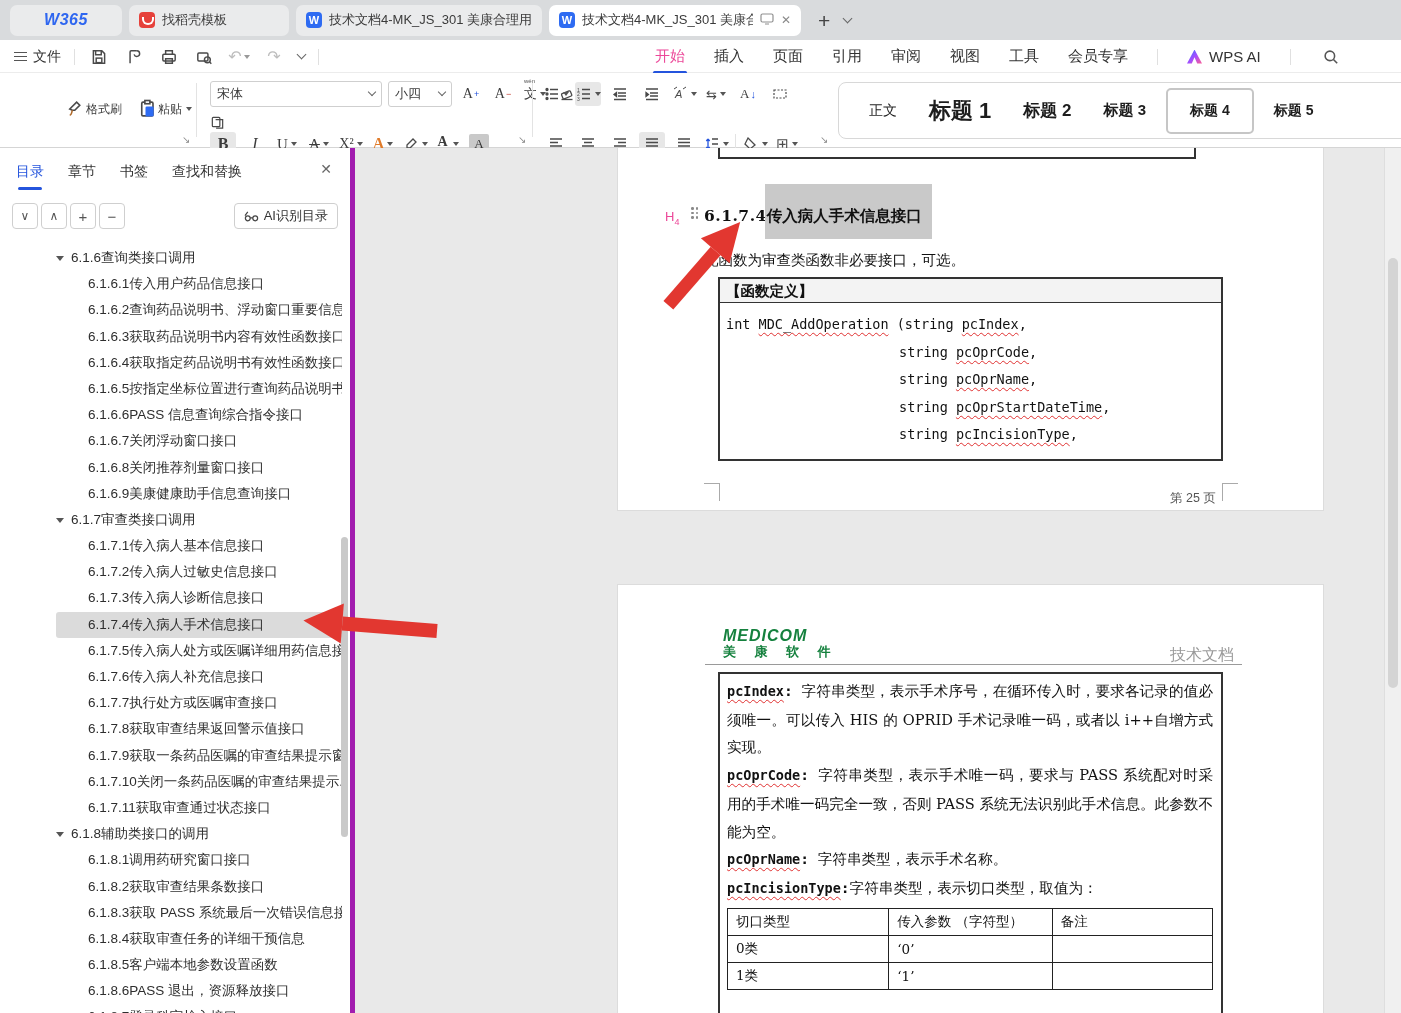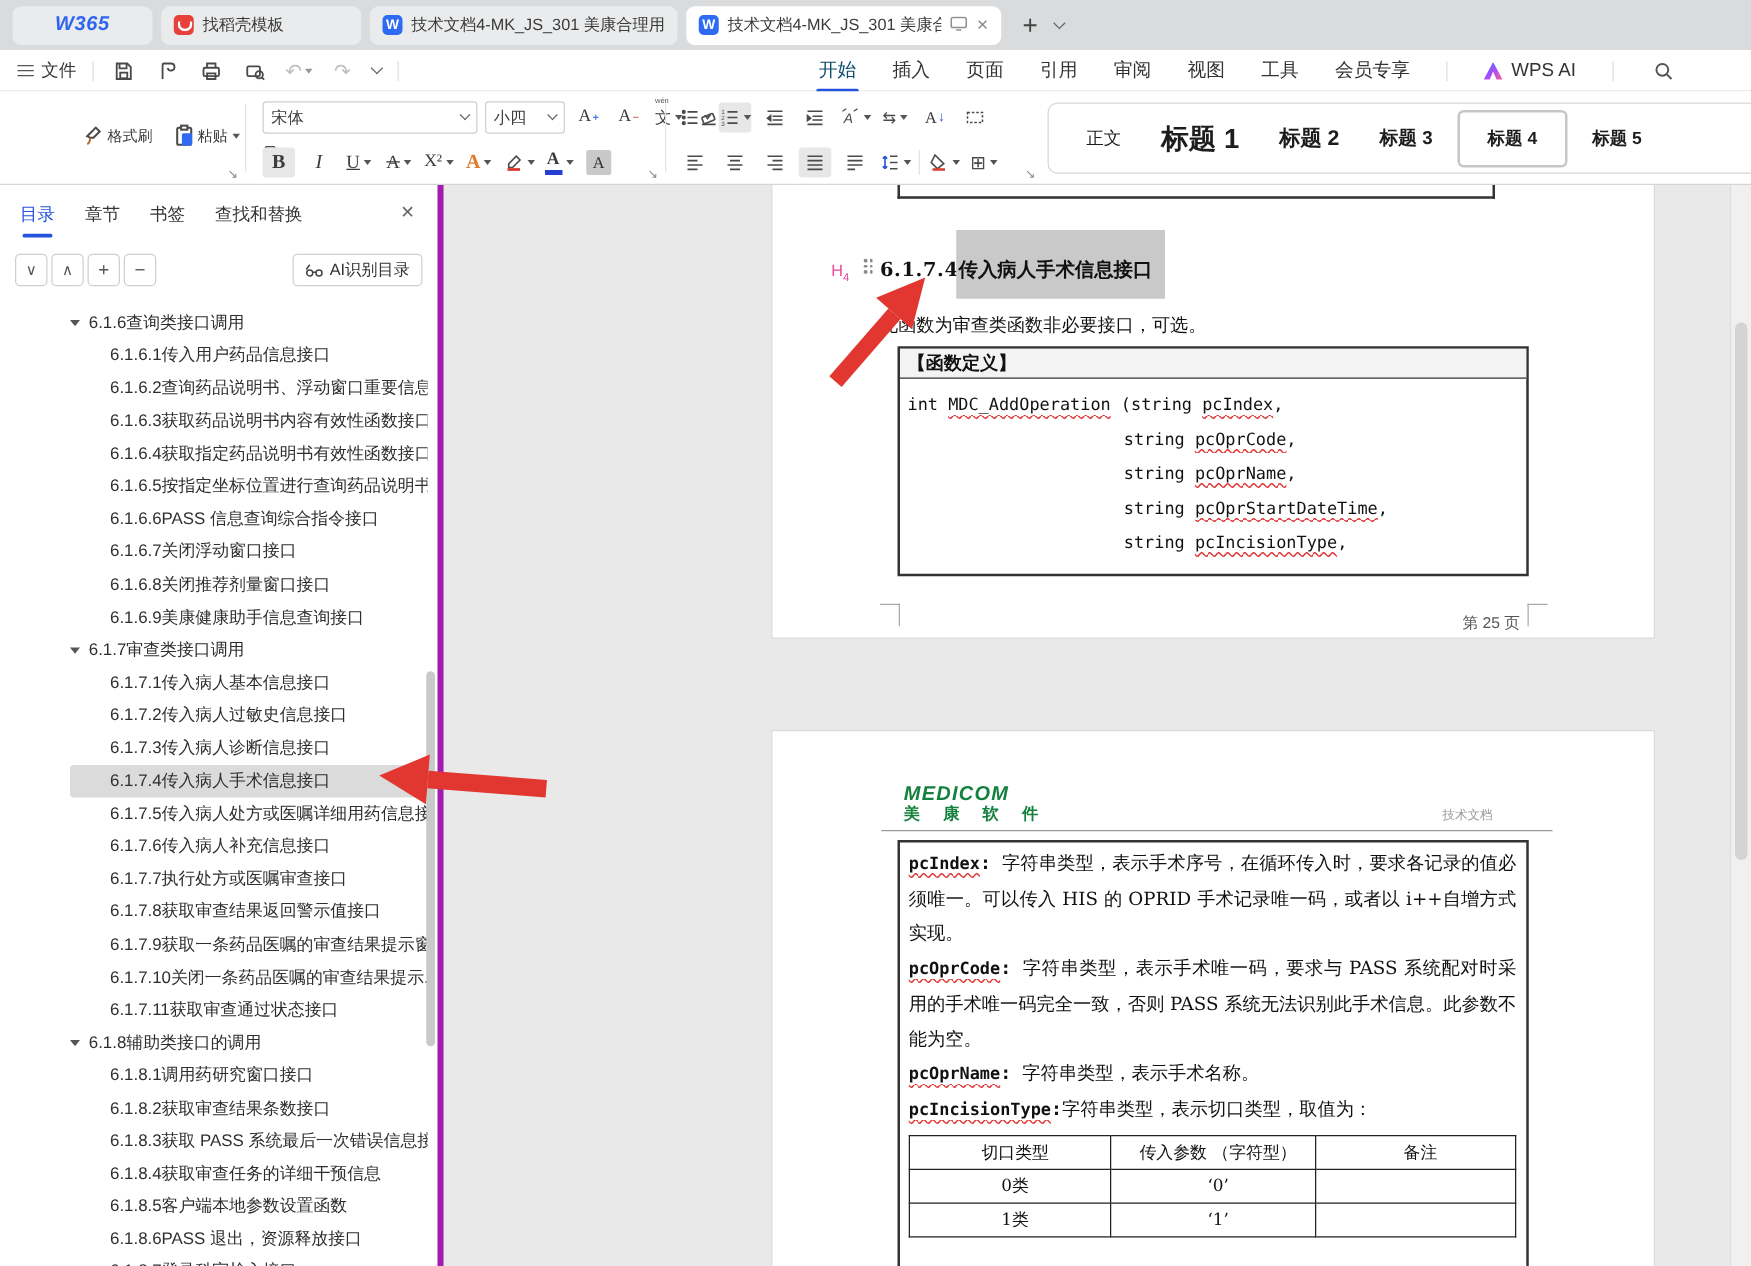--- a/index.html
+++ b/index.html
@@ -28,34 +28,34 @@
   .mfile { display:flex; align-items:center; gap:6px; font-size:14px; color:#333; }
   .hamb { display:inline-block; width:13px; }
   .hamb i { display:block; height:1.6px; background:#555; margin:2.6px 0; }
   .mb-div { width:1px; height:16px; background:#e0e0e0; }
   .mico { width:22px; height:22px; display:inline-flex; align-items:center; justify-content:center; }
   .gray-glyph { color:#bdbdbd; font-size:16px; }
   .dd { width:0; height:0; border-left:3.5px solid transparent; border-right:3.5px solid transparent; border-top:4.2px solid #555; display:inline-block; margin-left:2px; }
   .dd.lite { border-top-color:#999; }
   .mb-menus { position:absolute; left:655px; top:0; height:33px; display:flex; align-items:center; gap:29px; font-size:15px; color:#333; }
   .mitem { position:relative; cursor:default; }
-  .mitem.active { color:#0c4a6e; }
+  .mitem.active { color:#ec4899; }
   .mitem.active::after { content:""; position:absolute; left:-2px; right:-2px; bottom:-8px; height:3px; background:#2454dd; border-radius:2px; }
   .wpsai { display:flex; align-items:center; gap:7px; font-size:15px; }
   .ailogo { width:15px; height:14px; background:linear-gradient(135deg,#2f7bff,#a44dff,#ff5f92); clip-path:polygon(50% 0,100% 100%,68% 100%,50% 55%,32% 100%,0 100%); }
 
   
   .toolbar { height:75px; background:#fff; border-bottom:1px solid #d5d5d5; position:relative; font-size:12px; color:#3c3c3c; }
   .tgroup { position:absolute; top:6px; display:flex; gap:8px; }
   .stackbtn { display:flex; flex-direction:row; align-items:center; justify-content:space-between; height:60px; padding:4px 4px; }
   .stackbtn .lbl { font-size:12px; display:flex; align-items:center; gap:2px; }
   .icol { display:flex; flex-direction:column; justify-content:space-between; height:60px; padding:5px 0; }
   .vdiv { position:absolute; top:10px; width:1px; height:54px; background:#e3e3e3; }
   .trow { display:flex; align-items:center; gap:6px; height:30px; }
-  .tcol2 { display:flex; flex-direction:column; gap:6px; }
+  .tcol2 { display:flex; flex-direction:column; gap:20px; }
   .selbox { height:26px; border:1px solid #cfcfcf; border-radius:3px; display:flex; align-items:center; justify-content:space-between; padding:0 6px; font-size:13px; background:#fff; }
   .minib { min-width:26px; height:24px; display:inline-flex; align-items:center; justify-content:center; border-radius:3px; font-size:14px; gap:1px; }
   .minib.on { background:#e7e7e7; }
   .bold-b { font-family:"Liberation Serif",serif; font-weight:bold; font-size:16px; }
   .ital-i { font-family:"Liberation Serif",serif; font-style:italic; font-size:16px; }
   .uline { text-decoration:underline; font-family:"Liberation Serif",serif; font-size:15px; }
   .strike { text-decoration:line-through; font-family:"Liberation Serif",serif; font-size:15px; }
   .suptxt { font-family:"Liberation Serif",serif; font-size:14px;text-align:center; }
   .effectA { font-family:"Liberation Serif",serif; font-weight:bold; font-size:16px; color:#e07b2a; }
   .colorA { display:inline-flex; flex-direction:column; align-items:center; line-height:1; font-family:"Liberation Serif",serif; font-weight:bold; font-size:14px; }
@@ -115,30 +115,30 @@
   .code-line.ind { padding-left:173px; }
   .wavy { text-decoration:underline; text-decoration-style:wavy; text-decoration-color:#e03131; text-decoration-thickness:1px; text-underline-offset:3px; }
   .cornermark { position:absolute; width:16px; height:18px; }
   .cm-left { left:86px; top:335px; border-top:1px solid #aaa; border-right:1px solid #aaa; }
   .cm-right { left:604px; top:335px; border-top:1px solid #aaa; border-left:1px solid #aaa; }
   .pagenum { position:absolute; left:552px; top:342px; font-size:12.5px; color:#555; font-family:"Liberation Sans",sans-serif; }
 
   .logo-block { position:absolute; left:105px; top:42px; line-height:1.15; }
   .logo-title { color:#15813e; font-weight:800; font-style:italic; font-size:16px; letter-spacing:1px; font-family:"Liberation Sans",sans-serif; }
   .logo-sub { color:#15813e; font-weight:bold; font-size:13px; letter-spacing:7px; }
-  .hdr-right { position:absolute; left:536px; top:60px; color:#999; font-size:10px; }
+  .hdr-right { position:absolute; left:552px; top:60px; color:#999; font-size:16px; }
   .hdr-rule { position:absolute; left:87px; top:79px; width:537px; height:1px; background:#9a9a9a; }
   .pbox { position:absolute; left:100px; top:87px; width:505px; border:2px solid #333; background:#fff; height:560px; }
   .pbox-title { height:24px; line-height:23px; background:#f3f3f3; border-bottom:1px solid #333; padding-left:6px; font-size:14.5px; font-weight:600; }
   .param-body { padding:3px 8px 0 7px; }
   .param-line { font-size:14.6px; line-height:27.7px; text-align:justify; }
   .pname { font-family:"DejaVu Sans Mono","Liberation Mono",monospace; font-weight:bold; font-size:13.5px; }
   .psep { font-family:"DejaVu Sans Mono","Liberation Mono",monospace; font-weight:bold; }
   .inc-table { border-collapse:collapse; margin-top:5px; font-size:13.5px; }
-  .inc-table th, .inc-table td { border:1.5px solid #222; height:27px; padding:0 0 0 8px; text-align:center; font-weight:normal; }
+  .inc-table th, .inc-table td { border:1.5px solid #222; height:27px; padding:0 0 0 8px; text-align:left; font-weight:normal; }
 
   
   .doc-sbtrack { position:absolute; right:0; top:0; width:17px; height:100%; background:#f0f0f0; border-left:1px solid #dedede; }
   .doc-sbthumb { position:absolute; right:3px; top:110px; width:10px; height:430px; background:#d4d4d4; border-radius:5px; }
 
   
   .redarrow { position:absolute; display:flex; align-items:center; height:40px; transform-origin:left center; z-index:60; }
   .redarrow .shaft { background:#e23730; }
   .redarrow .head { width:0; height:0; border-top:20px solid transparent; border-bottom:20px solid transparent; border-left:39px solid #e23730; }
   .arrow-doc { left:313px; top:137px; width:112px; transform:rotate(-49deg); }

